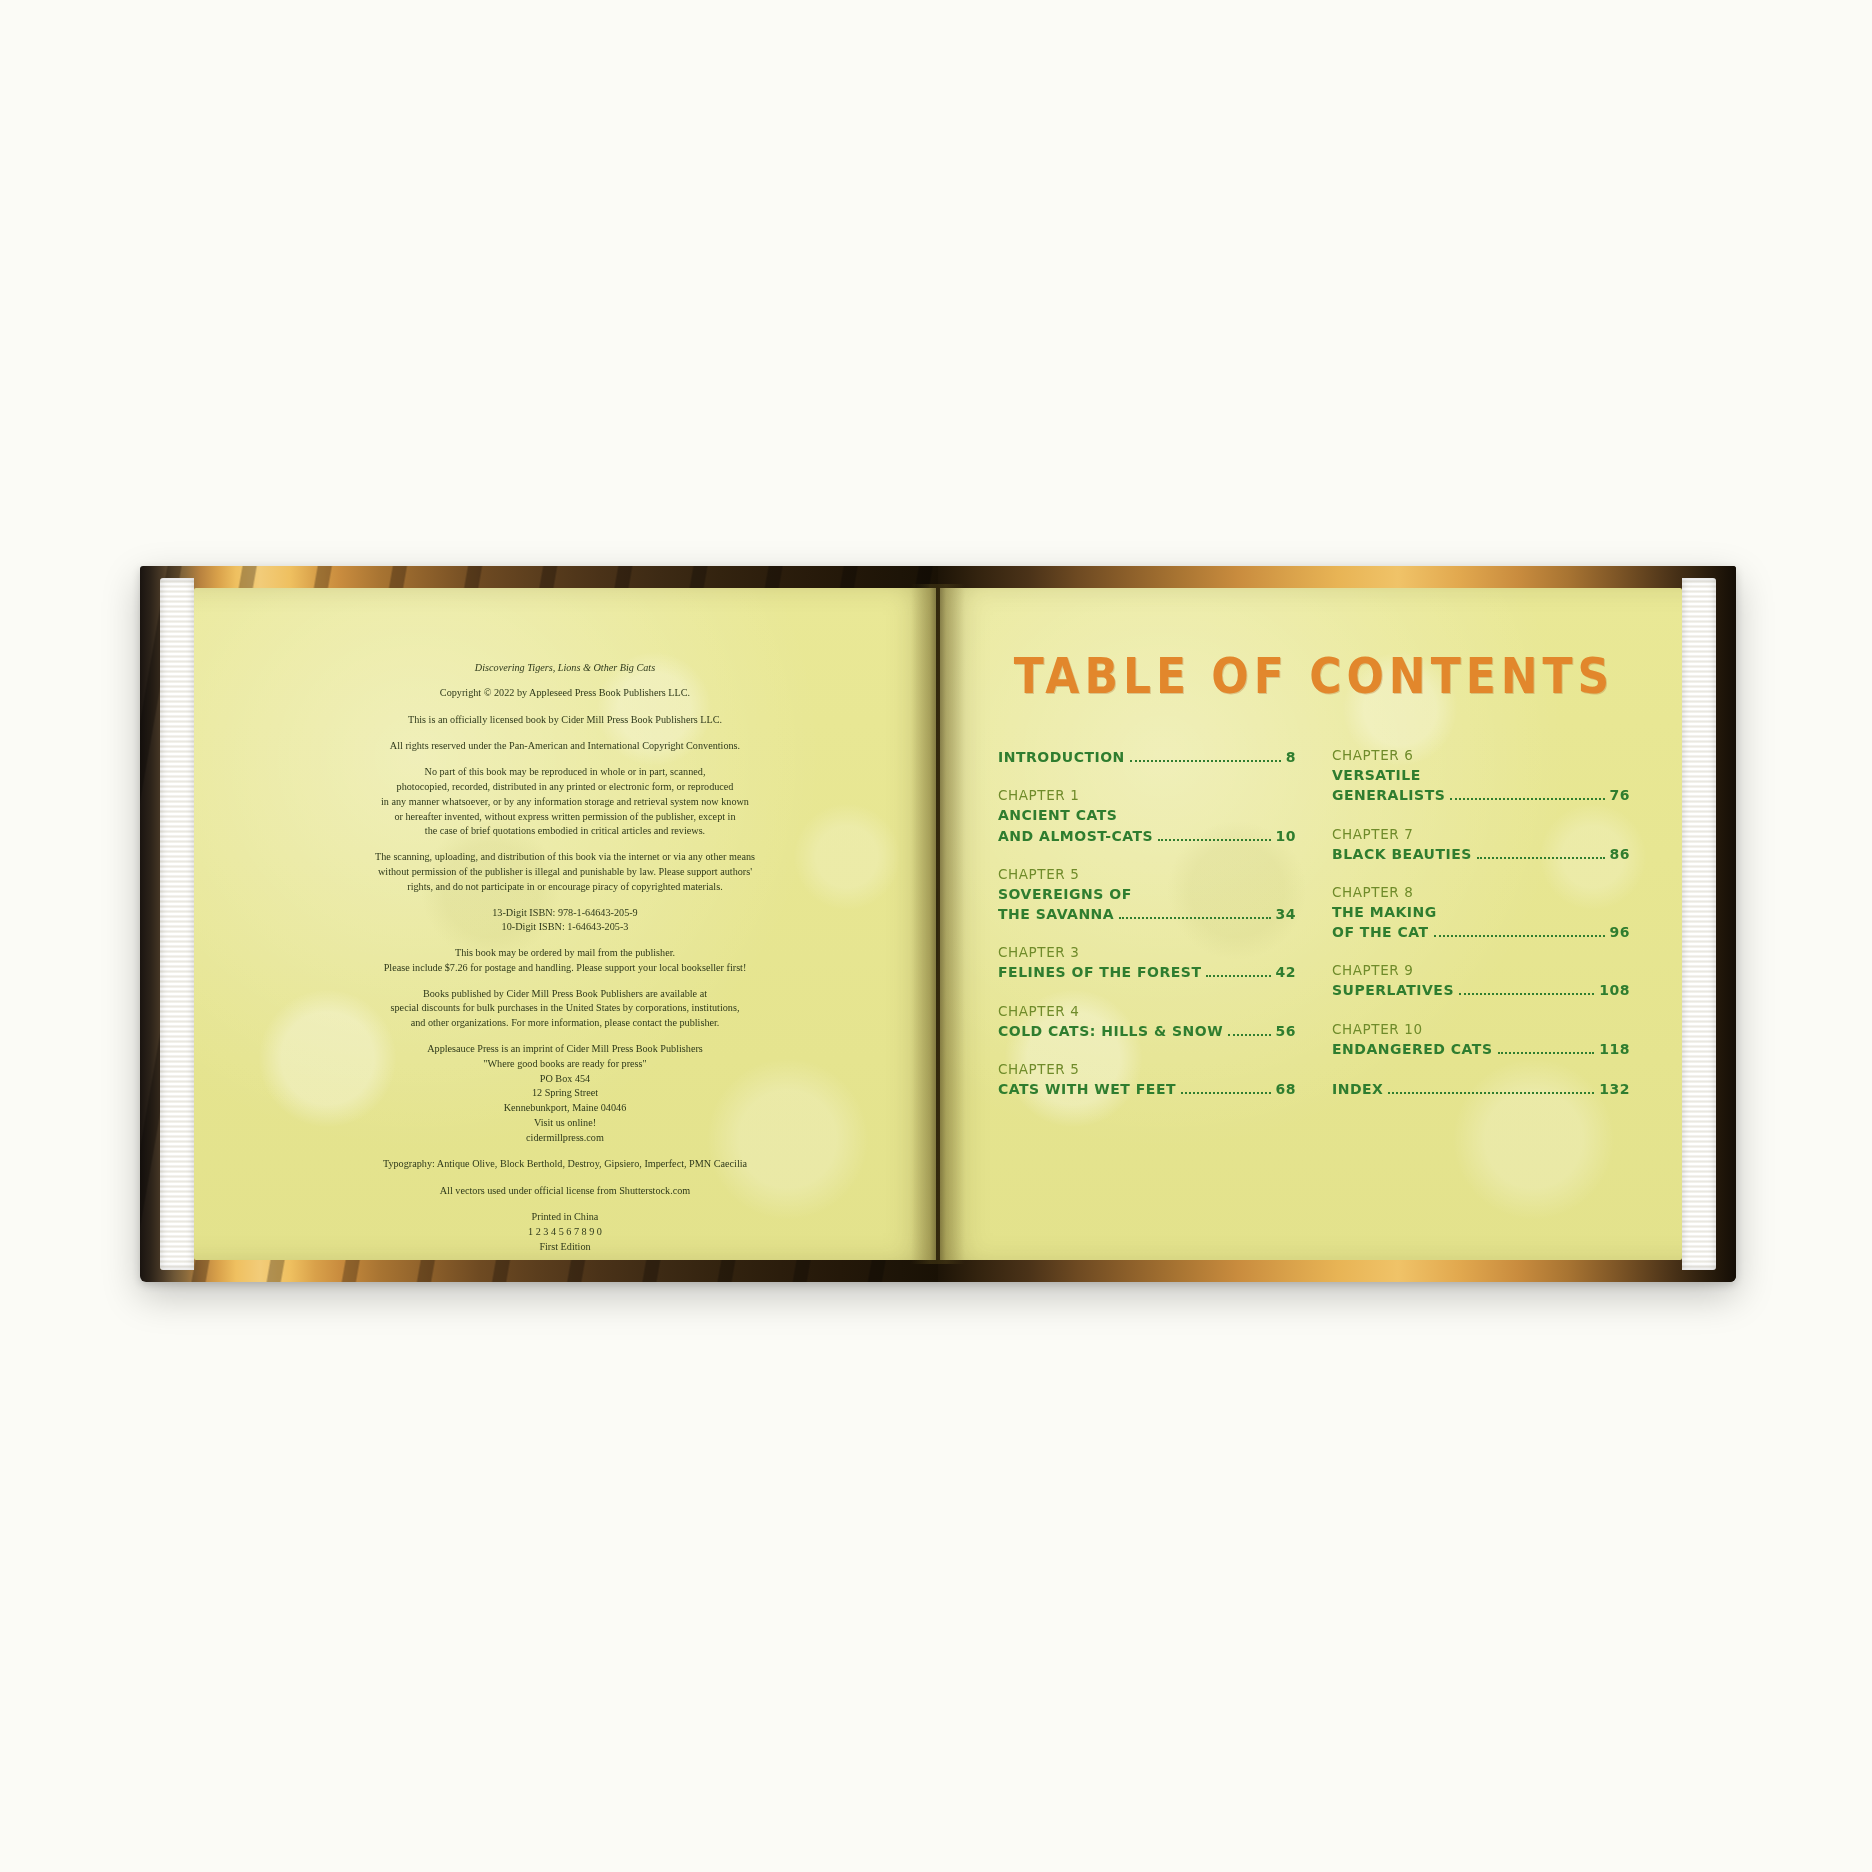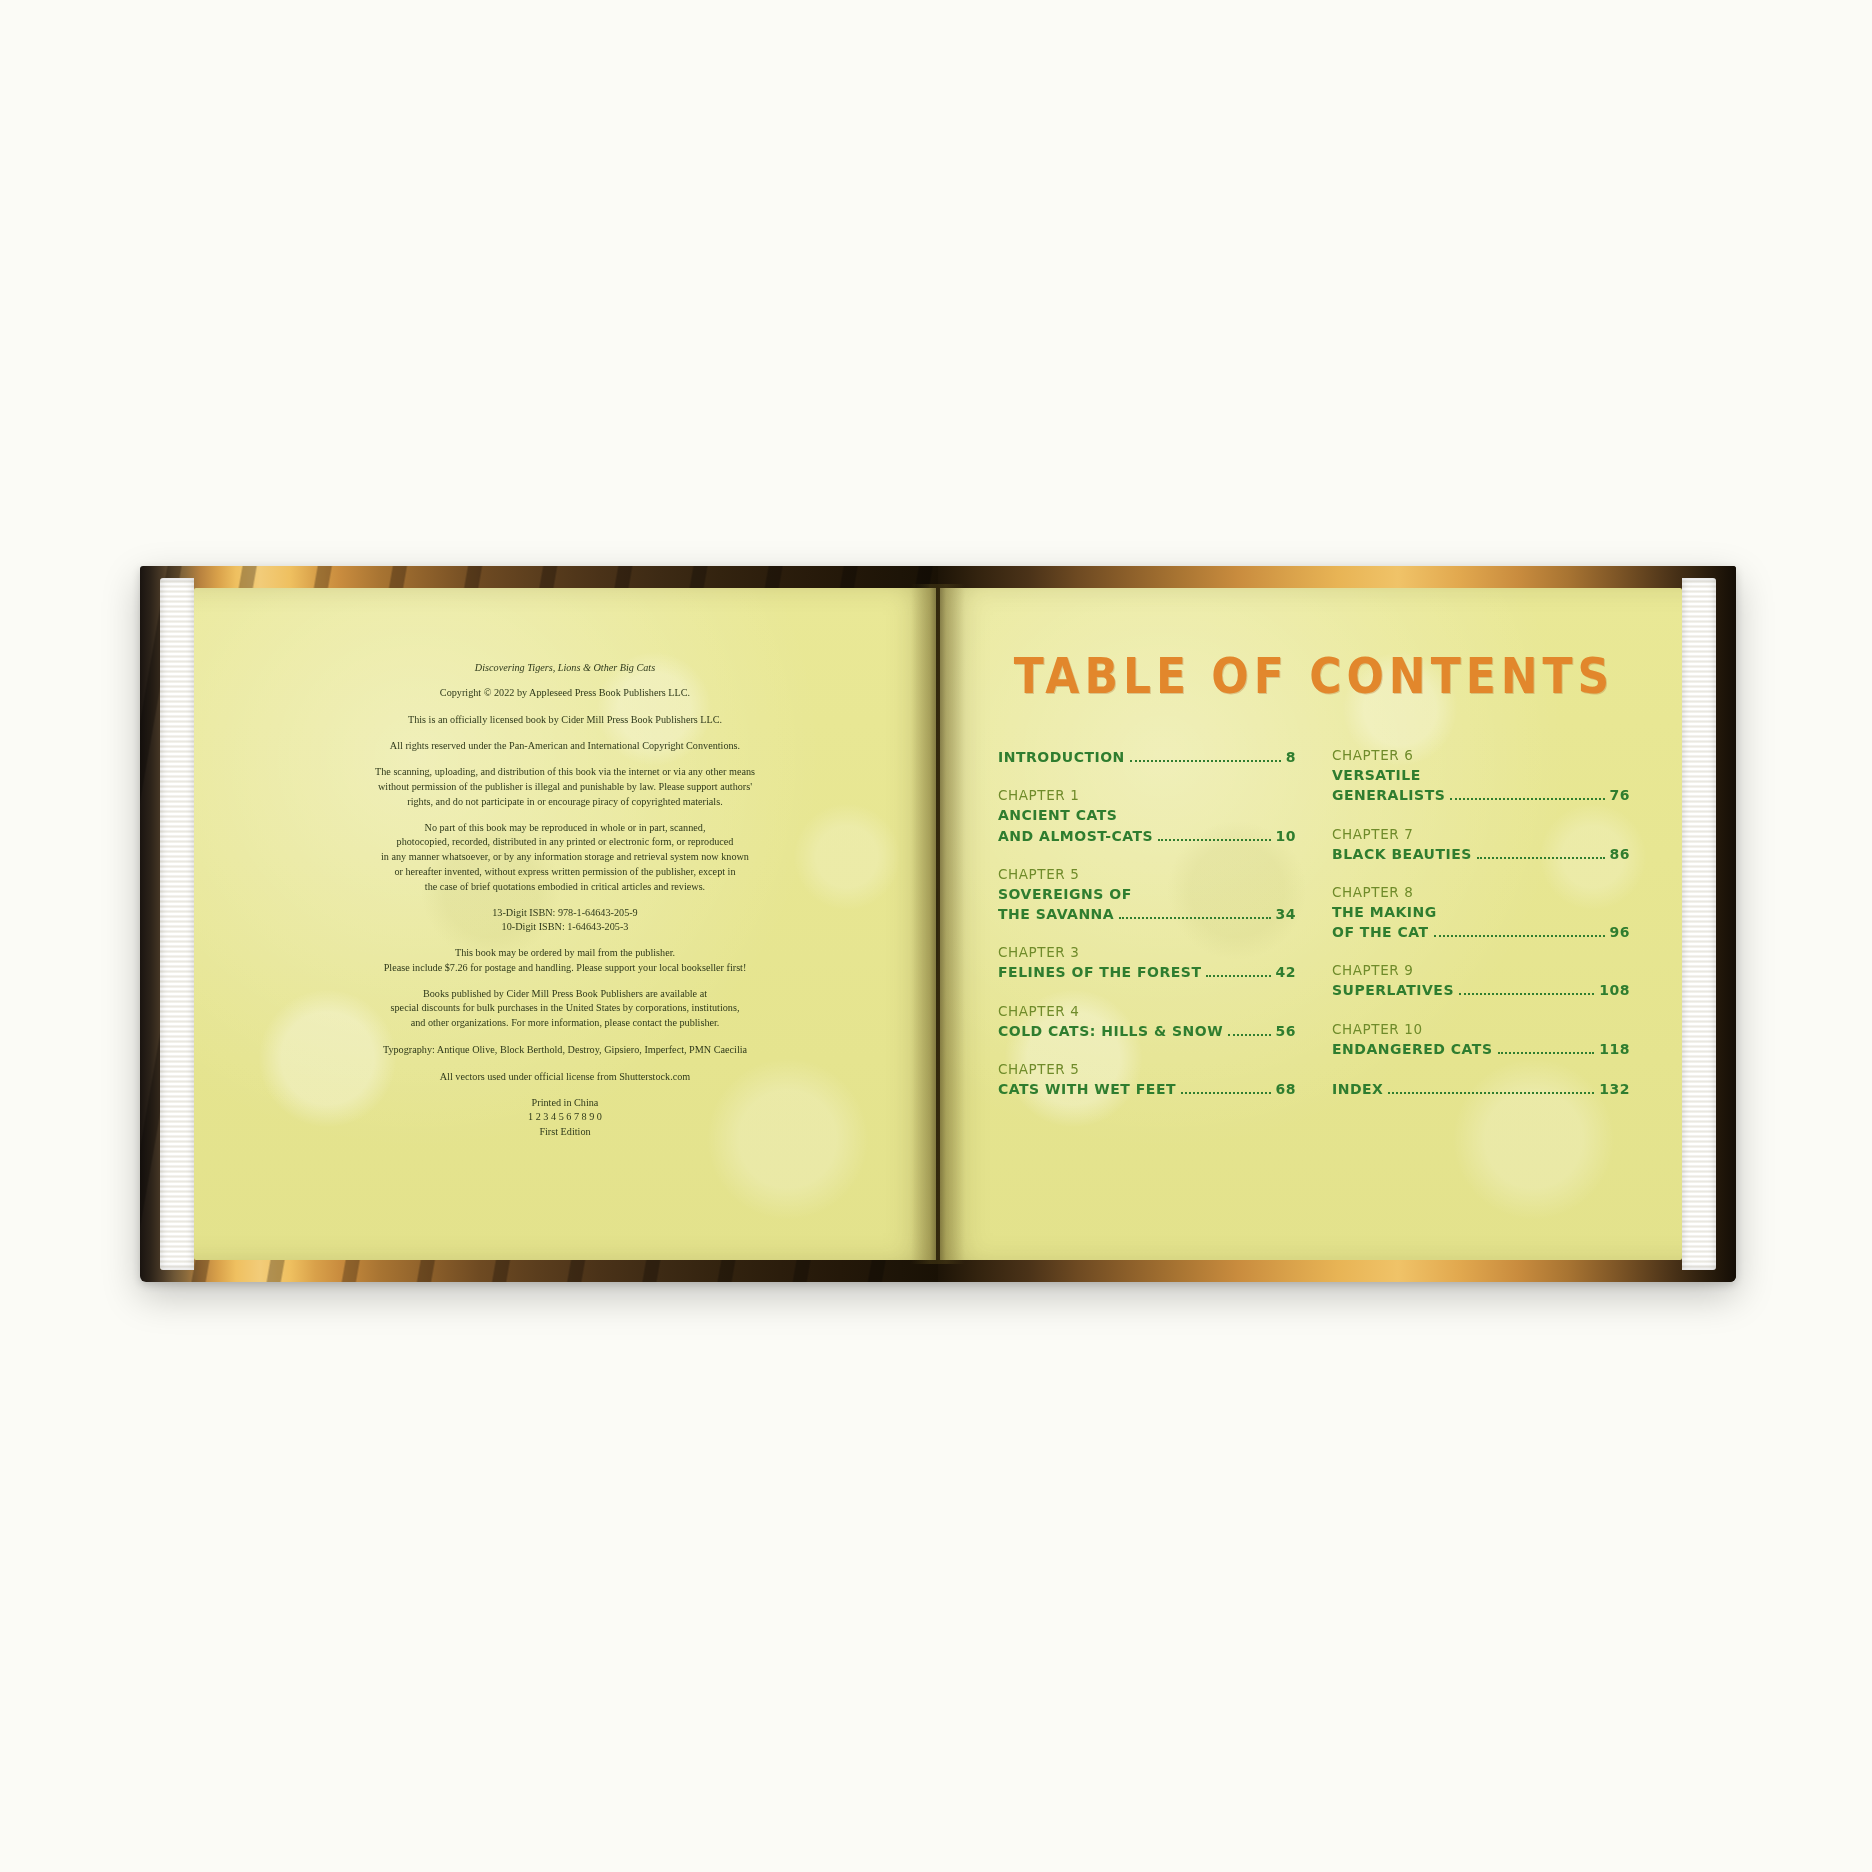--- a/index.html
+++ b/index.html
@@ -243,43 +243,52 @@
           <div class="copy-block">
             <p>Copyright © 2022 by Appleseed Press Book Publishers LLC.</p>
           </div>
           <div class="copy-block">
             <p>This is an officially licensed book by Cider Mill Press Book Publishers LLC.</p>
           </div>
           <div class="copy-block">
             <p>All rights reserved under the Pan-American and International Copyright Conventions.</p>
           </div>
           <div class="copy-block tight">
-            <p>The scanning, uploading, and distribution of this book via the internet or via any other means</p>
-            <p>without permission of the publisher is illegal and punishable by law. Please support authors'</p>
-            <p>rights, and do not participate in or encourage piracy of copyrighted materials.</p>
-          </div>
-          <div class="copy-block tight">
             <p>No part of this book may be reproduced in whole or in part, scanned,</p>
             <p>photocopied, recorded, distributed in any printed or electronic form, or reproduced</p>
             <p>in any manner whatsoever, or by any information storage and retrieval system now known</p>
             <p>or hereafter invented, without express written permission of the publisher, except in</p>
             <p>the case of brief quotations embodied in critical articles and reviews.</p>
           </div>
           <div class="copy-block tight">
+            <p>The scanning, uploading, and distribution of this book via the internet or via any other means</p>
+            <p>without permission of the publisher is illegal and punishable by law. Please support authors'</p>
+            <p>rights, and do not participate in or encourage piracy of copyrighted materials.</p>
+          </div>
+          <div class="copy-block tight">
             <p>13-Digit ISBN: 978-1-64643-205-9</p>
             <p>10-Digit ISBN: 1-64643-205-3</p>
           </div>
           <div class="copy-block tight">
             <p>This book may be ordered by mail from the publisher.</p>
             <p>Please include $7.26 for postage and handling. Please support your local bookseller first!</p>
           </div>
           <div class="copy-block tight">
             <p>Books published by Cider Mill Press Book Publishers are available at</p>
             <p>special discounts for bulk purchases in the United States by corporations, institutions,</p>
             <p>and other organizations. For more information, please contact the publisher.</p>
+          </div>
+          <div class="copy-block tight">
+            <p>Applesauce Press is an imprint of Cider Mill Press Book Publishers</p>
+            <p>"Where good books are ready for press"</p>
+            <p>PO Box 454</p>
+            <p>12 Spring Street</p>
+            <p>Kennebunkport, Maine 04046</p>
+            <p>Visit us online!</p>
+            <p>cidermillpress.com</p>
           </div>
           <div class="copy-block">
             <p>Typography: Antique Olive, Block Berthold, Destroy, Gipsiero, Imperfect, PMN Caecilia</p>
           </div>
           <div class="copy-block">
             <p>All vectors used under official license from Shutterstock.com</p>
           </div>
           <div class="copy-block tight">
             <p>Printed in China</p>
             <p>1 2 3 4 5 6 7 8 9 0</p>

